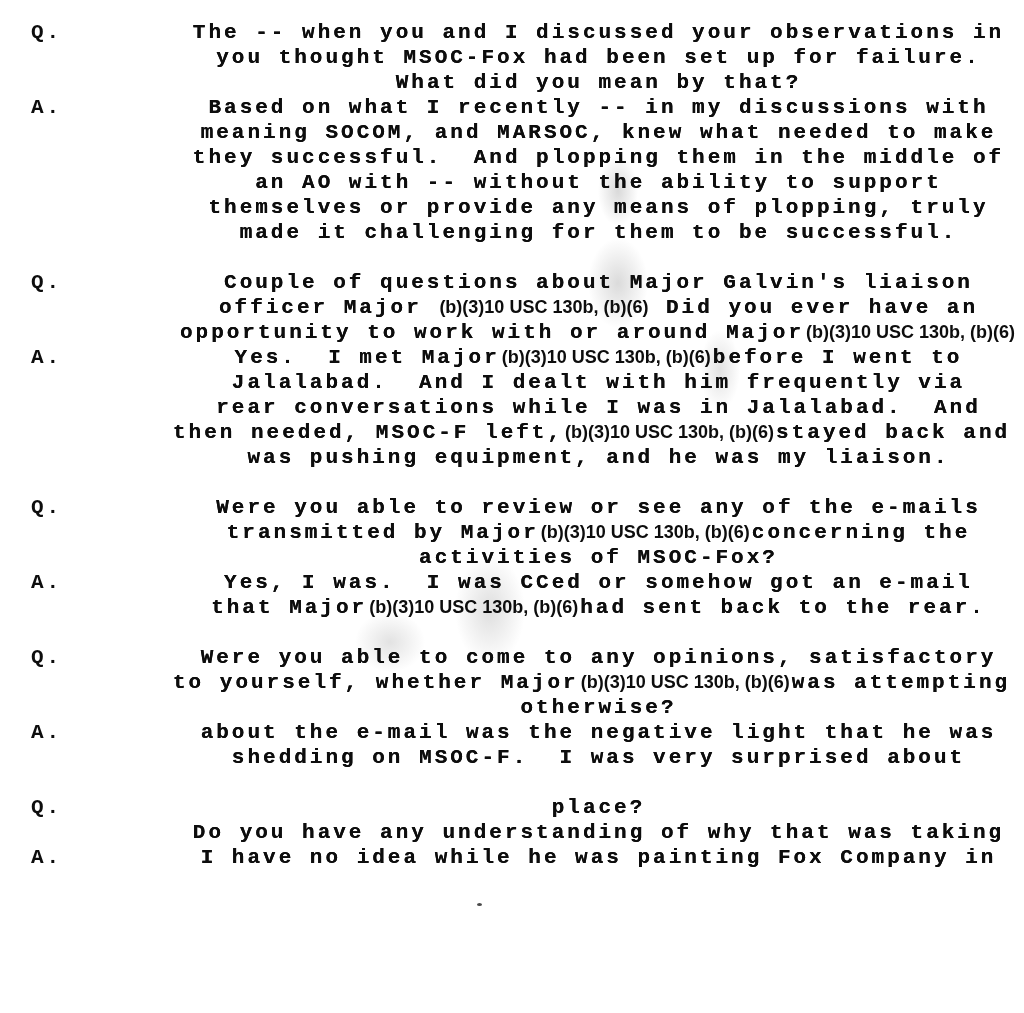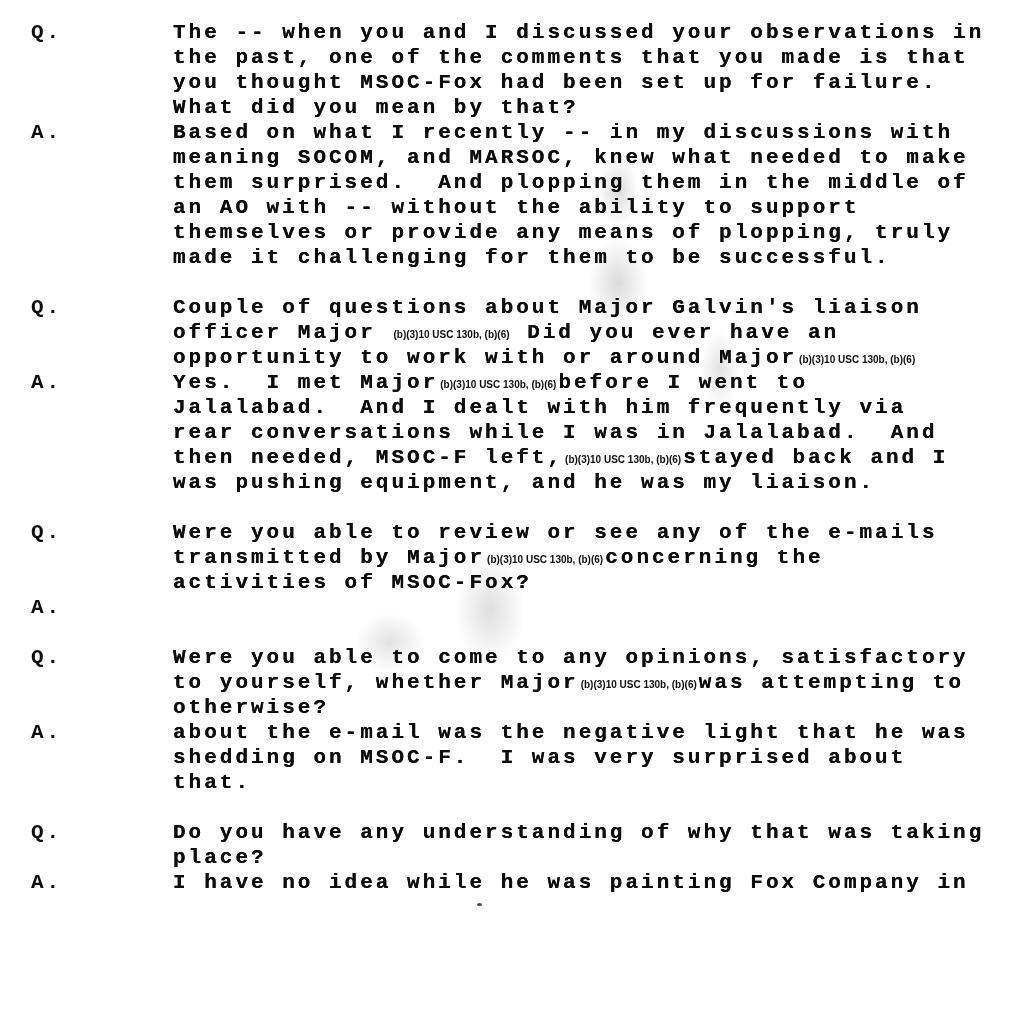--- a/index.html
+++ b/index.html
@@ -39,25 +39,26 @@
   .lines {
     min-width: 0;
   }
   .line {
     height: 25px;
     line-height: 25px;
     font-size: 21px;
     letter-spacing: 3px;
     white-space: pre;
     text-shadow: 0 0 0.6px currentColor; 
+    text-align: center;
   }
   .redaction {
     font-family: "Liberation Sans", sans-serif;
     font-weight: 700;
-    font-size: 10px;
+    font-size: 18px;
     letter-spacing: 0;
     white-space: pre;
     margin: 0 2px;
     text-shadow: none;
   }
   .smudge {
     position: absolute;
     border-radius: 50%;
     pointer-events: none;
   }
@@ -88,31 +89,30 @@
   <div class="smudge smudge-c"></div>
   <div class="smudge smudge-d"></div>
   <div class="smudge smudge-e"></div>
   <div class="speck"></div>
   <div class="content">
       <div class="qa-block">
         <div class="entry">
           <div class="speaker">Q.</div>
           <div class="lines">
             <div class="line"><span>The -- when you and I discussed your observations in</span></div>
-            <div class="line"><span>the past, one of the comments that you made is that</span></div>
             <div class="line"><span>you thought MSOC-Fox had been set up for failure.</span></div>
             <div class="line"><span>What did you mean by that?</span></div>
           </div>
         </div>
         <div class="entry">
           <div class="speaker">A.</div>
           <div class="lines">
             <div class="line"><span>Based on what I recently -- in my discussions with</span></div>
             <div class="line"><span>meaning SOCOM, and MARSOC, knew what needed to make</span></div>
-            <div class="line"><span>them surprised.  And plopping them in the middle of</span></div>
+            <div class="line"><span>they successful.  And plopping them in the middle of</span></div>
             <div class="line"><span>an AO with -- without the ability to support</span></div>
             <div class="line"><span>themselves or provide any means of plopping, truly</span></div>
             <div class="line"><span>made it challenging for them to be successful.</span></div>
           </div>
         </div>
       </div>
       <div class="qa-block">
         <div class="entry">
           <div class="speaker">Q.</div>
           <div class="lines">
@@ -136,46 +136,49 @@
         <div class="entry">
           <div class="speaker">Q.</div>
           <div class="lines">
             <div class="line"><span>Were you able to review or see any of the e-mails</span></div>
             <div class="line"><span>transmitted by Major</span><span class="redaction">(b)(3)10 USC 130b, (b)(6)</span><span>concerning the</span></div>
             <div class="line"><span>activities of MSOC-Fox?</span></div>
           </div>
         </div>
         <div class="entry">
           <div class="speaker">A.</div>
+          <div class="lines">
+            <div class="line"><span>Yes, I was.  I was CCed or somehow got an e-mail</span></div>
+            <div class="line"><span>that Major</span><span class="redaction">(b)(3)10 USC 130b, (b)(6)</span><span>had sent back to the rear.</span></div>
+          </div>
         </div>
       </div>
       <div class="qa-block">
         <div class="entry">
           <div class="speaker">Q.</div>
           <div class="lines">
             <div class="line"><span>Were you able to come to any opinions, satisfactory</span></div>
             <div class="line"><span>to yourself, whether Major</span><span class="redaction">(b)(3)10 USC 130b, (b)(6)</span><span>was attempting to</span></div>
             <div class="line"><span>otherwise?</span></div>
           </div>
         </div>
         <div class="entry">
           <div class="speaker">A.</div>
           <div class="lines">
             <div class="line"><span>about the e-mail was the negative light that he was</span></div>
             <div class="line"><span>shedding on MSOC-F.  I was very surprised about</span></div>
-            <div class="line"><span>that.</span></div>
           </div>
         </div>
       </div>
       <div class="qa-block">
         <div class="entry">
           <div class="speaker">Q.</div>
           <div class="lines">
+            <div class="line"><span>place?</span></div>
             <div class="line"><span>Do you have any understanding of why that was taking</span></div>
-            <div class="line"><span>place?</span></div>
           </div>
         </div>
         <div class="entry">
           <div class="speaker">A.</div>
           <div class="lines">
             <div class="line"><span>I have no idea while he was painting Fox Company in</span></div>
           </div>
         </div>
       </div>
     </div>

